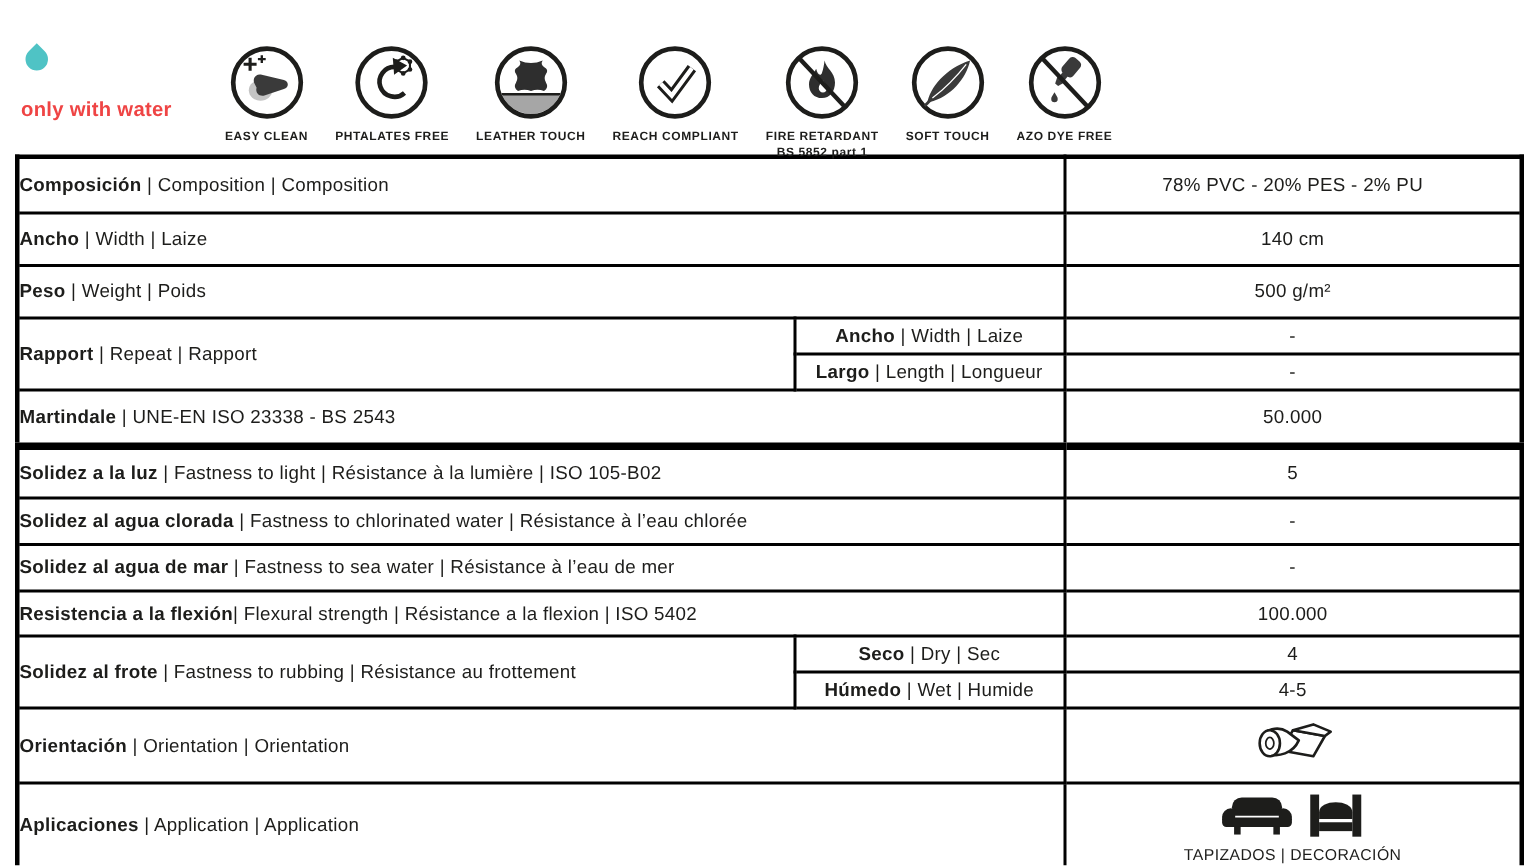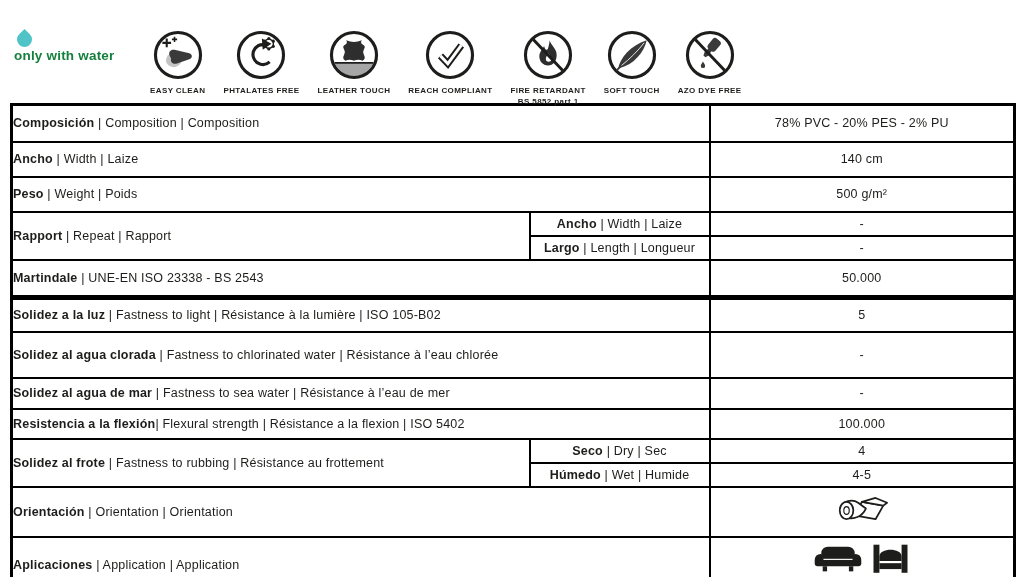--- a/index.html
+++ b/index.html
@@ -5,21 +5,21 @@
   html,body{margin:0;padding:0;background:#fff;}
   .page{position:relative;width:1021px;height:577px;background:#ffffff;overflow:hidden;
         font-family:"Liberation Sans", sans-serif;color:#1d1d1b;}
   
   .hdr{position:relative;height:103px;}
   .logo{position:absolute;left:14px;top:30px;width:112px;}
   .logo-line1{display:flex;align-items:flex-start;line-height:1;}
   .logo-clean{font-size:31px;font-weight:300;color:#5a5a5c;letter-spacing:0.5px;}
   .drop{display:inline-block;width:15px;height:15px;background:#4fc3c5;
         border-radius:0 50% 50% 50%;transform:rotate(45deg);margin:2px 0 0 3px;}
-  .logo-tag{font-size:13.5px;font-weight:bold;color:#15803d;letter-spacing:0.2px;margin-top:1px;white-space:nowrap;}
+  .logo-tag{font-size:13.5px;font-weight:bold;color:#ef4444;letter-spacing:0.2px;margin-top:18px;white-space:nowrap;}
   .badges{position:absolute;left:150px;top:29px;display:flex;gap:18px;align-items:flex-start;}
   .badge{display:flex;flex-direction:column;align-items:center;}
   .bic svg{display:block;}
   .blabel{margin-top:5px;font-size:8px;font-weight:bold;letter-spacing:0.4px;
           white-space:nowrap;color:#1d1d1b;text-align:center;}
   .blabel2{margin-top:2px;}
   
   table.spec{border-collapse:collapse;table-layout:fixed;width:1003px;margin-left:10px;
              border:3px solid #000;border-bottom-width:4px;}
   table.spec td{border:2px solid #000;vertical-align:middle;font-size:12.5px;
@@ -189,21 +189,21 @@
     <tr style="height:38px" class="thick">
       <td colspan="2" class="lbl"><span class="term">Martindale</span><span> | UNE-EN ISO 23338 - BS 2543</span></td>
       <td class="val">50.000</td>
     </tr>
 
     <tr style="height:34px">
       <td colspan="2" class="lbl"><span class="term">Solidez a la luz</span><span> | Fastness to light | Résistance à la lumière | ISO 105-B02</span></td>
       <td class="val">5</td>
     </tr>
 
-    <tr style="height:46px">
+    <tr style="height:31px">
       <td colspan="2" class="lbl"><span class="term">Solidez al agua clorada</span><span> | Fastness to chlorinated water | Résistance à l’eau chlorée</span></td>
       <td class="val">-</td>
     </tr>
 
     <tr style="height:31px">
       <td colspan="2" class="lbl"><span class="term">Solidez al agua de mar</span><span> | Fastness to sea water | Résistance à l’eau de mer</span></td>
       <td class="val">-</td>
     </tr>
 
     <tr style="height:30px">

